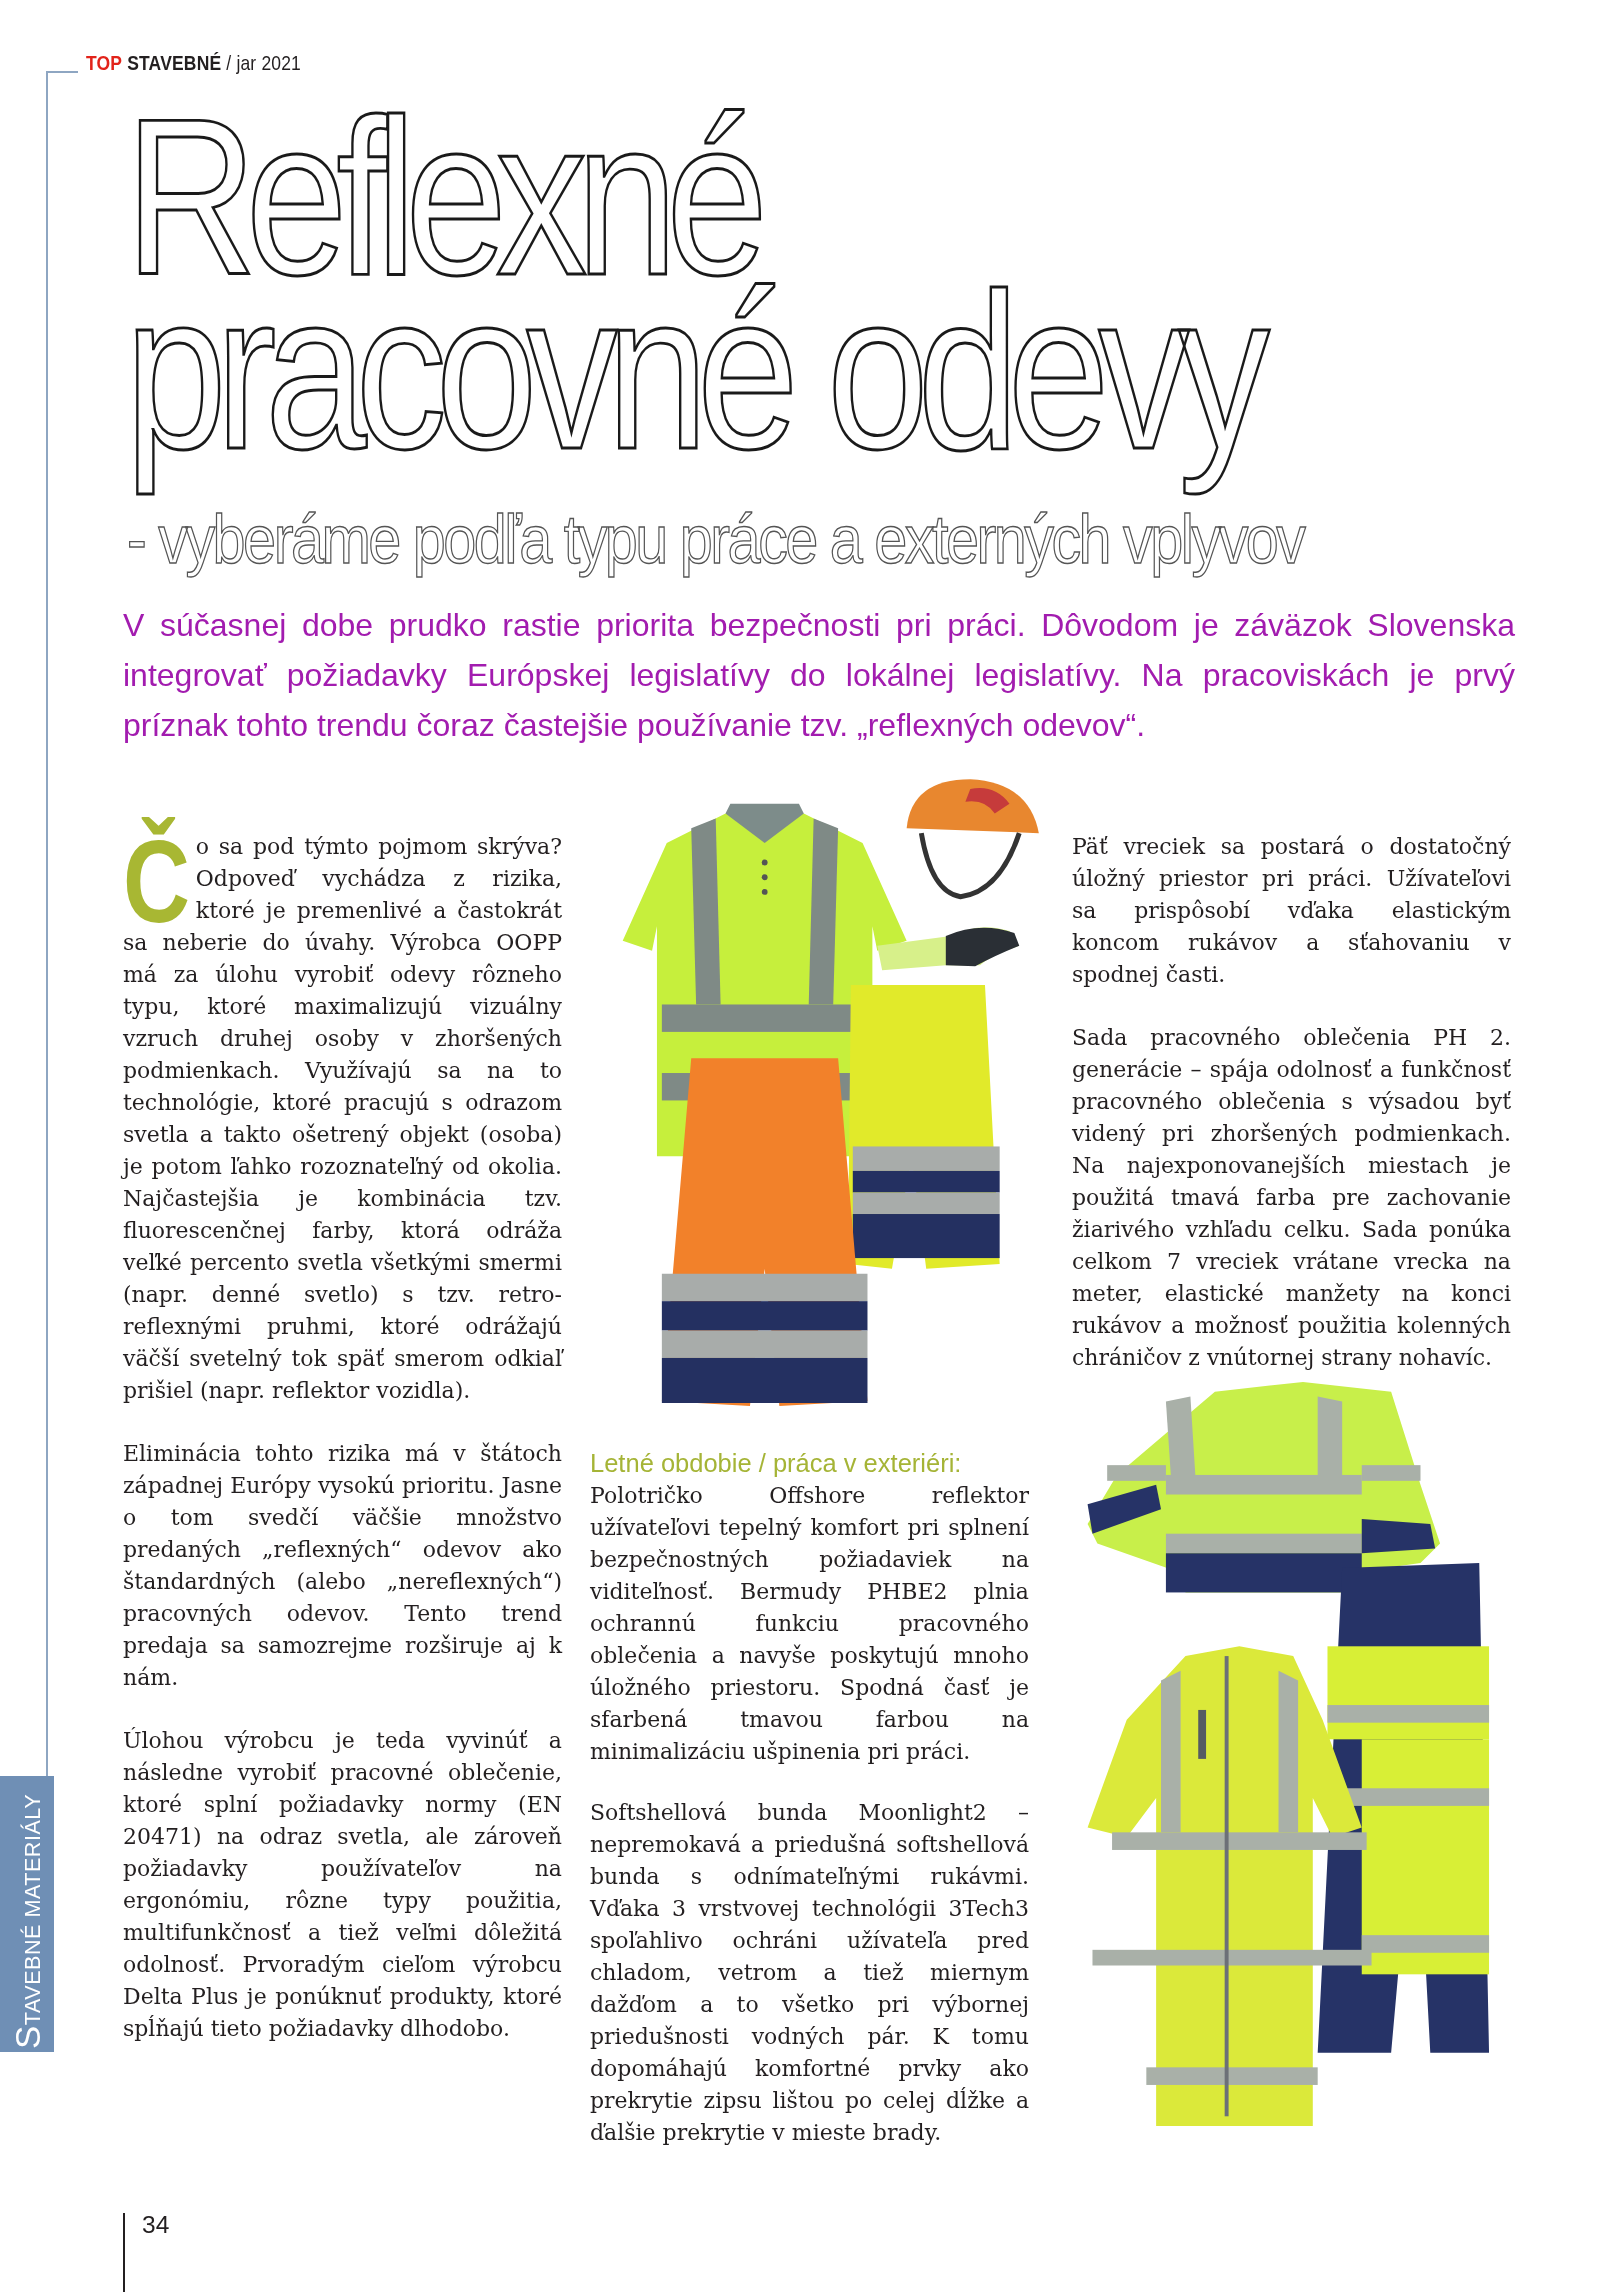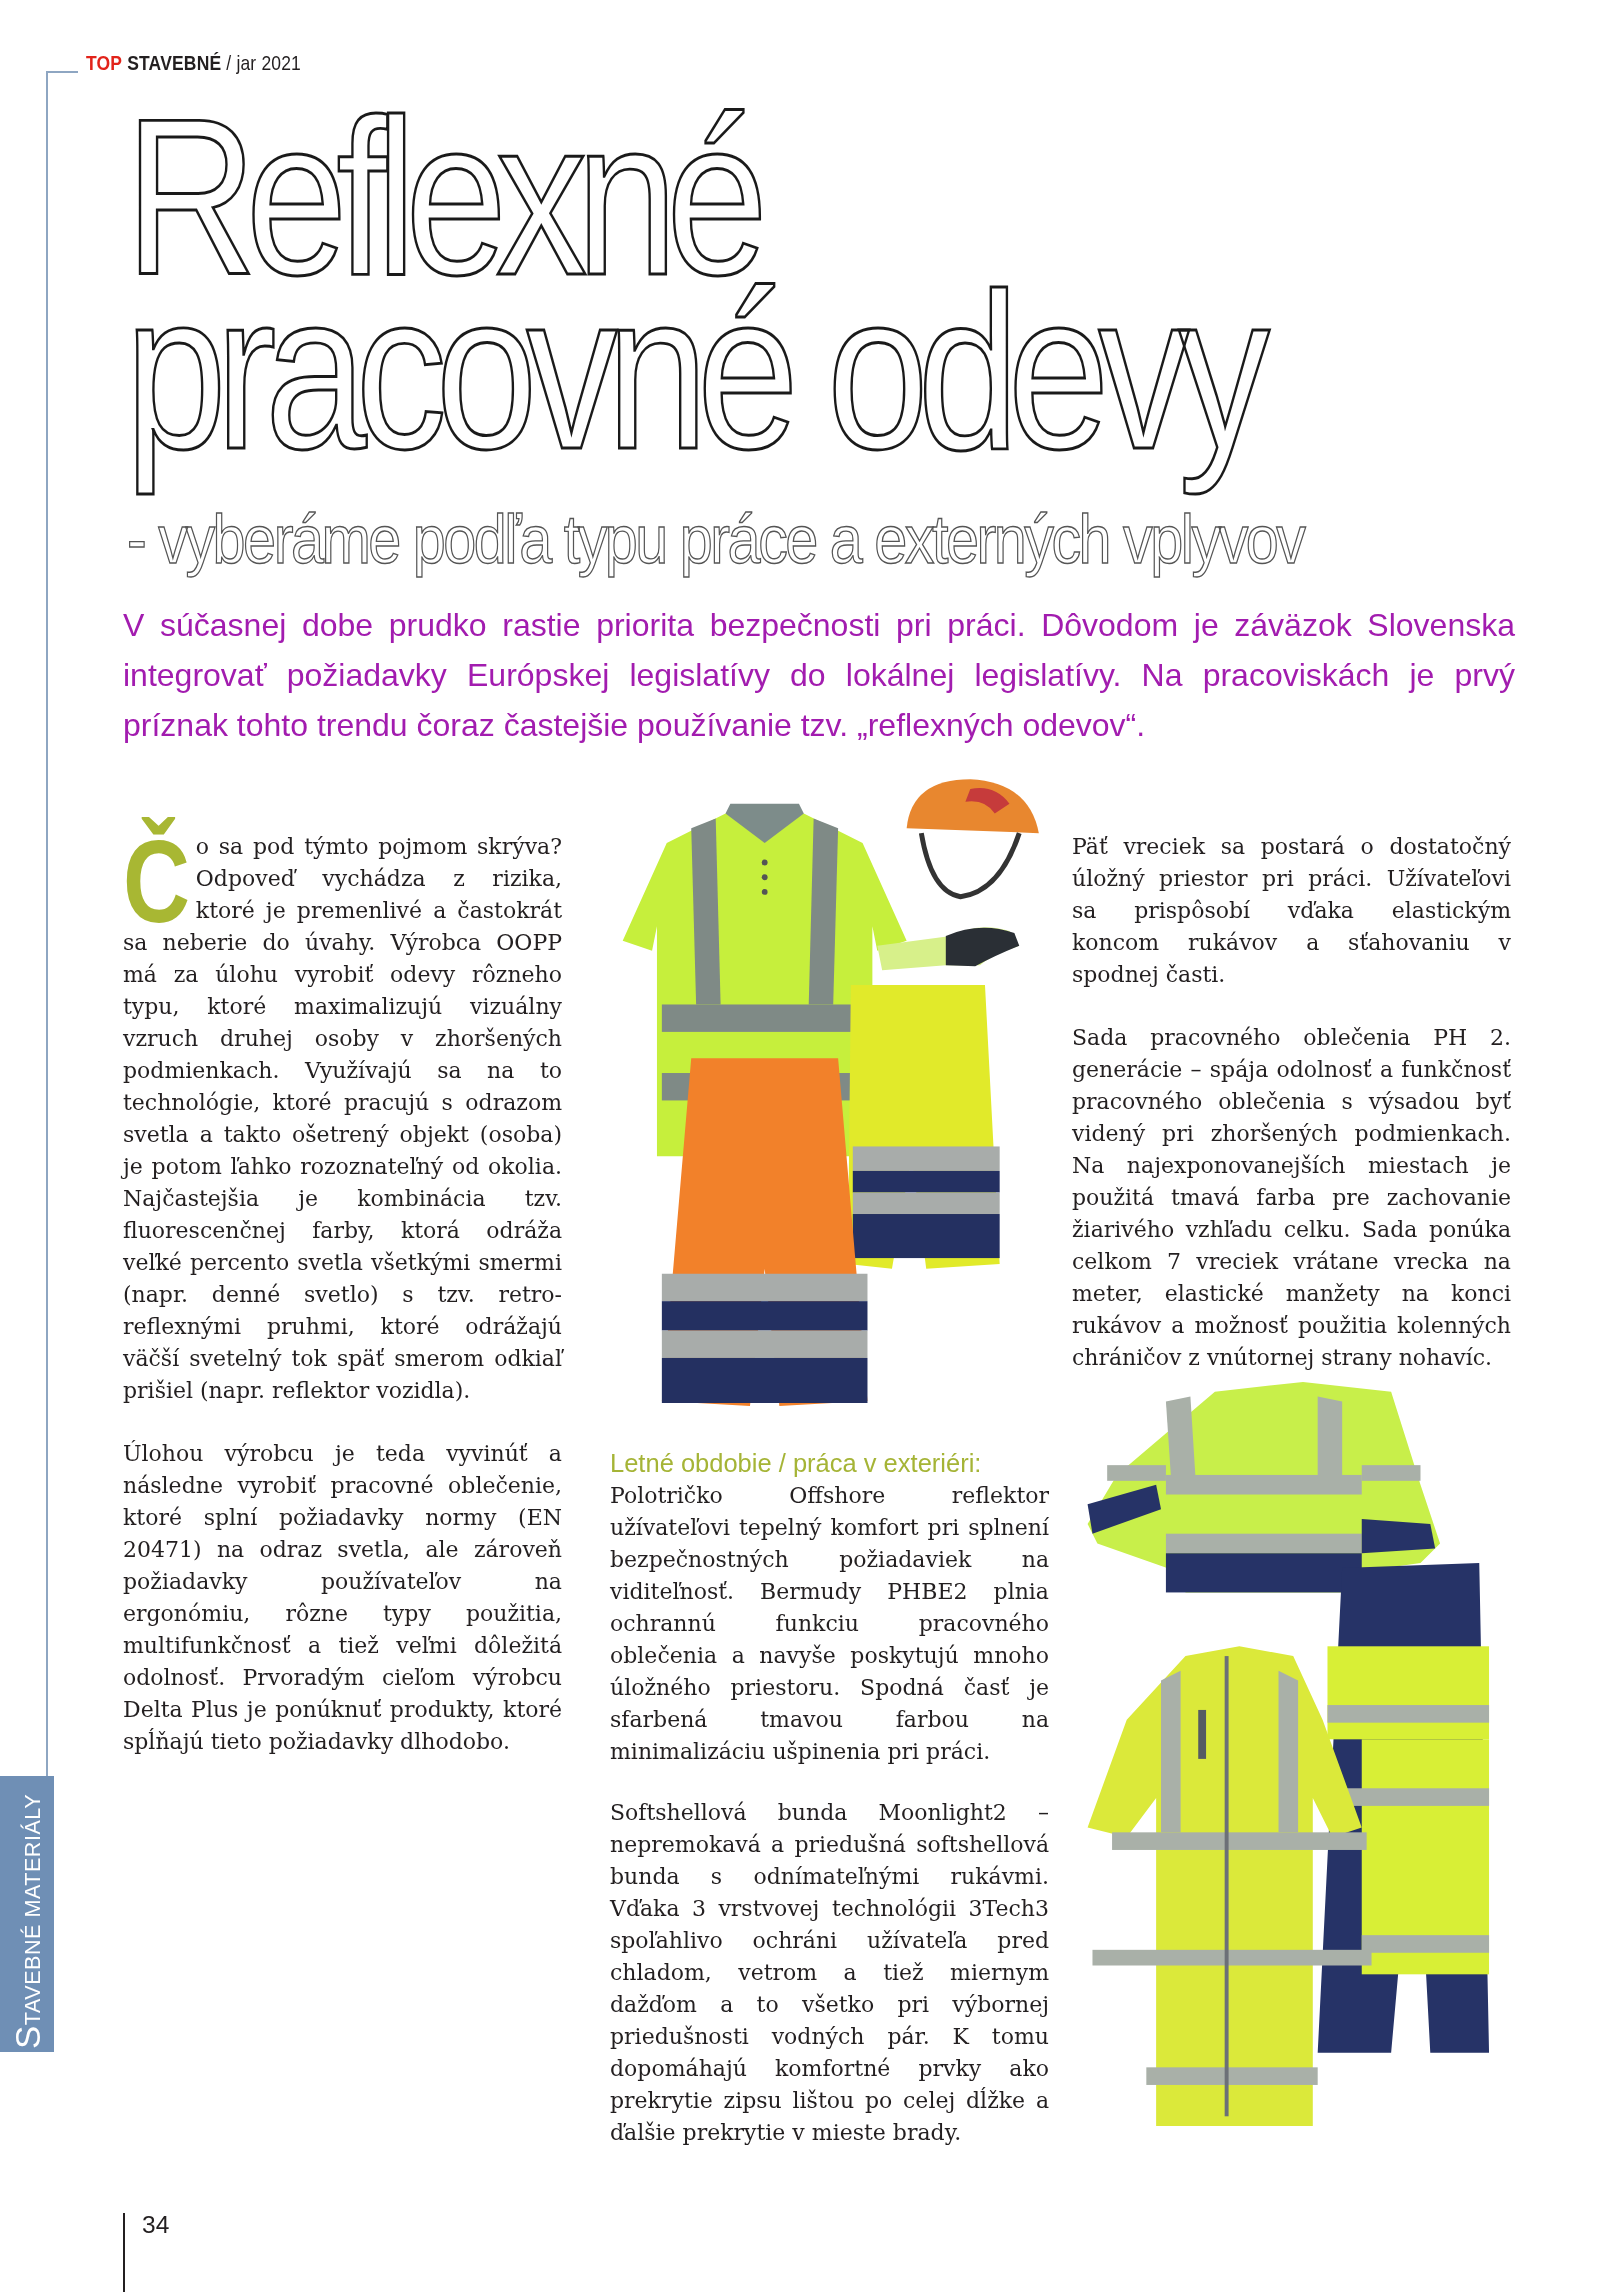--- a/index.html
+++ b/index.html
@@ -19,21 +19,21 @@
   .title span { display: block; font-weight: normal; color: transparent; -webkit-text-stroke: 2.9px #1a1a1a; }
   .subtitle { left: 127px; top: 500px; font-family: "Liberation Sans", sans-serif; font-size: 69px; color: transparent; -webkit-text-stroke: 1.4px #555; letter-spacing: -2.9px; transform: scaleX(0.86); transform-origin: left top; white-space: nowrap; }
 
   
   .lead { left: 123px; top: 600px; width: 1392px; font-family: "Liberation Sans", sans-serif; font-size: 32px; line-height: 50px; color: #a21caf; text-align: justify; text-align-last: left; }
 
   
   .col { font-family: "DejaVu Serif", serif; font-size: 22px; line-height: 32px; color: #231f20; text-align: justify; hyphens: manual; }
   .col p { margin: 0 0 31px 0; }
   .col-left { left: 123px; top: 831px; width: 439px; }
-  .col-mid { left: 610px; top: 1449px; width: 439px; }
+  .col-mid { left: 590px; top: 1449px; width: 439px; }
   .col-right { left: 1072px; top: 831px; width: 439px; }
   .dropcap { float: left; font-family: "Liberation Sans", sans-serif; font-weight: bold; font-size: 116px; line-height: 90px; color: #a8b733; margin: 5.9px 11.8px 0 0; transform: scaleX(0.8); transform-origin: left top; width: 61px; }
   .section-h { font-family: "Liberation Sans", sans-serif; font-size: 25.5px; line-height: 29px; color: #a5b436; margin: 0 0 2px 0; text-align: left; }
   .section-block { margin-bottom: 29px; }
 
   
   .img-summer { left: 608px; top: 774px; width: 470px; height: 647px; }
   .img-ph2 { left: 1068px; top: 1367px; width: 470px; height: 774px; }
 
   
@@ -60,20 +60,21 @@
 <div class="abs title">
   <span>Reflexné</span>
   <span>pracovné odevy</span>
 </div>
 <div class="abs subtitle">- vyberáme podľa typu práce a externých vplyvov</div>
 
 <div class="abs lead">V súčasnej dobe prudko rastie priorita bezpečnosti pri práci. Dôvodom je záväzok Slovenska integrovať požiadavky Európskej legislatívy do lokálnej legislatívy. Na pracoviskách je prvý príznak tohto trendu čoraz častejšie používanie tzv. „reflexných odevov“.</div>
 
 <div class="abs col col-left">
   <p><span class="dropcap">Č</span><span>o sa pod týmto pojmom skrýva? Odpoveď vychádza z rizika, ktoré je premenlivé a častokrát sa neberie do úvahy. Výrobca OOPP má za úlohu vyrobiť odevy rôzneho typu, ktoré maximalizujú vizuálny vzruch druhej osoby v zhoršených podmienkach. Využívajú sa na to technológie, ktoré pracujú s odrazom svetla a takto ošetrený objekt (osoba) je potom ľahko rozoznateľný od okolia. Najčastejšia je kombinácia tzv. fluorescenčnej farby, ktorá odráža veľké percento svetla všetkými smermi (napr. denné svetlo) s tzv. retro-reflexnými pruhmi, ktoré odrážajú väčší svetelný tok späť smerom odkiaľ prišiel (napr. reflektor vozidla).</span></p>
+  <p>Eliminácia tohto rizika má v štátoch západnej Európy vysokú prioritu. Jasne o tom svedčí väčšie množstvo predaných „reflexných“ odevov ako štandardných (alebo „nereflexných“) pracovných odevov. Tento trend predaja sa samozrejme rozširuje aj k nám.</p>
   <p>Úlohou výrobcu je teda vyvinúť a následne vyrobiť pracovné oblečenie, ktoré splní požiadavky normy (EN 20471) na odraz svetla, ale zároveň požiadavky používateľov na ergonómiu, rôzne typy použitia, multifunkčnosť a tiež veľmi dôležitá odolnosť. Prvoradým cieľom výrobcu Delta Plus je ponúknuť produkty, ktoré spĺňajú tieto požiadavky dlhodobo.</p>
 </div>
 
 <div class="abs img-summer">
   <svg width="470" height="647" viewBox="0 0 480 660">
 
     <g>
       <path d="M60 70 L120 40 L200 40 L260 70 L305 170 L275 180 L270 155 L270 390 L50 390 L50 155 L45 180 L15 170 Z" fill="#c6ef3c"></path>
       <path d="M120 40 L160 70 L200 40 L195 30 L125 30 Z" fill="#7d8c8a"></path>
       <rect x="55" y="235" width="215" height="28" fill="#7f8a86"></rect>

